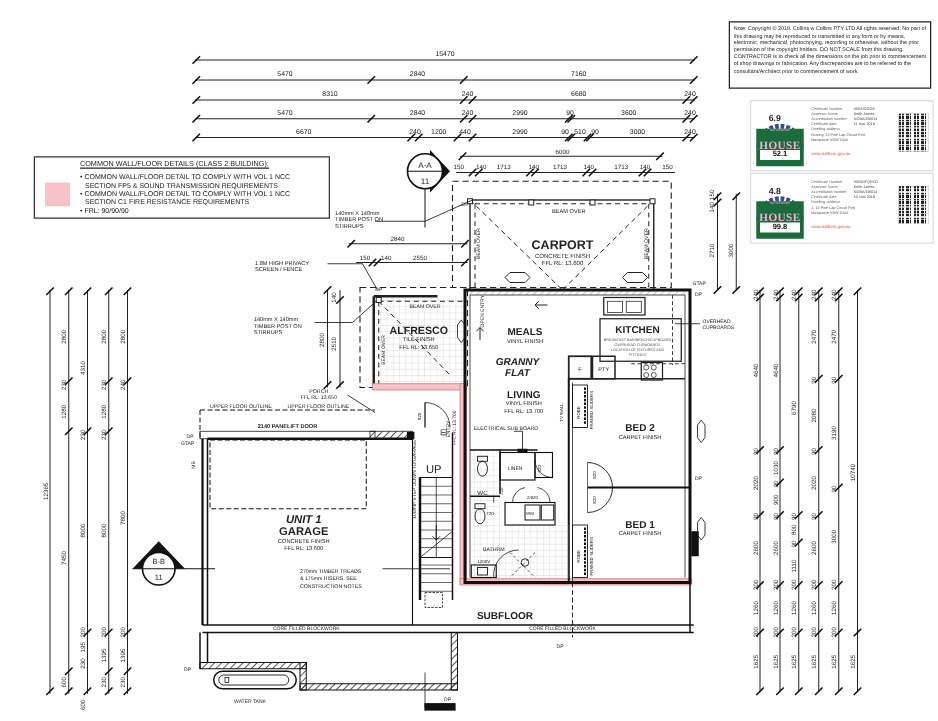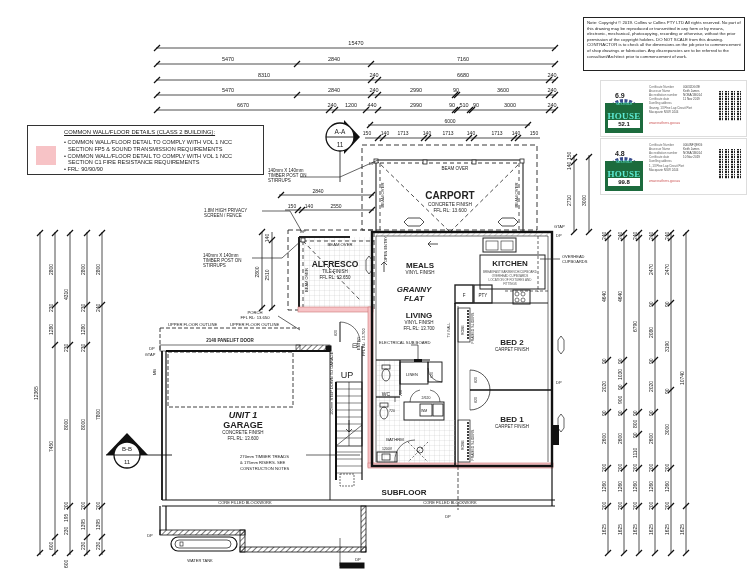--- a/index.html
+++ b/index.html
@@ -6,21 +6,21 @@
   body{width:750px;height:577px;position:relative;overflow:hidden;font-family:"Liberation Sans",sans-serif;color:#111;}
   svg{position:absolute;left:0;top:0;}
   .t{font-family:"Liberation Sans",sans-serif;fill:#222;}
   .note-box{position:absolute;left:583px;top:17px;width:162px;height:54px;border:1.5px solid #222;font-size:4.3px;line-height:5.6px;padding:2px 3px;box-sizing:border-box;color:#222;}
   .legend-box{position:absolute;left:27px;top:125px;width:237px;height:50px;border:1.2px solid #333;box-sizing:border-box;font-size:5.6px;color:#222;}
   .legend-title{position:absolute;left:36px;top:3px;text-decoration:underline;font-size:5.8px;}
   .legend-swatch{position:absolute;left:8px;top:20px;width:20px;height:19px;background:#f7c3c6;}
   .legend-items{position:absolute;left:36px;top:13px;line-height:6.8px;margin:0;padding:0;list-style:none;}
   .cert{position:absolute;left:600px;width:145px;height:55px;border:1px solid #ddd;background:#fff;}
   .cert .dial{position:absolute;left:2px;top:2px;width:42px;height:50px;}
-  .cert .house{position:absolute;left:4px;top:22px;width:38px;height:30px;background:#1c6b3d;color:#5eead4;text-align:center;}
+  .cert .house{position:absolute;left:4px;top:22px;width:38px;height:30px;background:#1c6b3d;color:#f9a8d4;text-align:center;}
   .cert .house .hl{font-size:9px;font-weight:bold;letter-spacing:0.3px;line-height:10px;margin-top:5px;font-family:"Liberation Serif",serif;}
   .cert .house .nh{font-size:2.6px;line-height:3px;}
   .cert .score-box{position:absolute;left:7px;top:39px;width:32px;height:8px;background:#fff;color:#111;font-size:6px;font-weight:bold;line-height:8px;text-align:center;}
   .cert .star{position:absolute;left:14px;top:11px;font-size:7px;font-weight:bold;color:#222;}
   .cert .info{position:absolute;left:48px;top:4px;font-size:3px;line-height:4px;color:#666;width:45px;}
   .cert .vals{position:absolute;left:82px;top:4px;font-size:3px;line-height:4px;color:#444;width:30px;}
   .cert .url{position:absolute;left:48px;top:40px;font-size:3.5px;color:#c55;}
   .cert .qr{position:absolute;left:118px;top:10px;width:24px;height:30px;background:
     repeating-linear-gradient(90deg,#222 0 2px,#fff 2px 3px,#222 3px 4px,#fff 4px 6px),#222;}
   .cert .qr:after{content:"";position:absolute;inset:0;background:repeating-linear-gradient(0deg,rgba(255,255,255,.8) 0 1px,transparent 1px 3px,rgba(255,255,255,.6) 3px 4px,transparent 4px 5px);}

